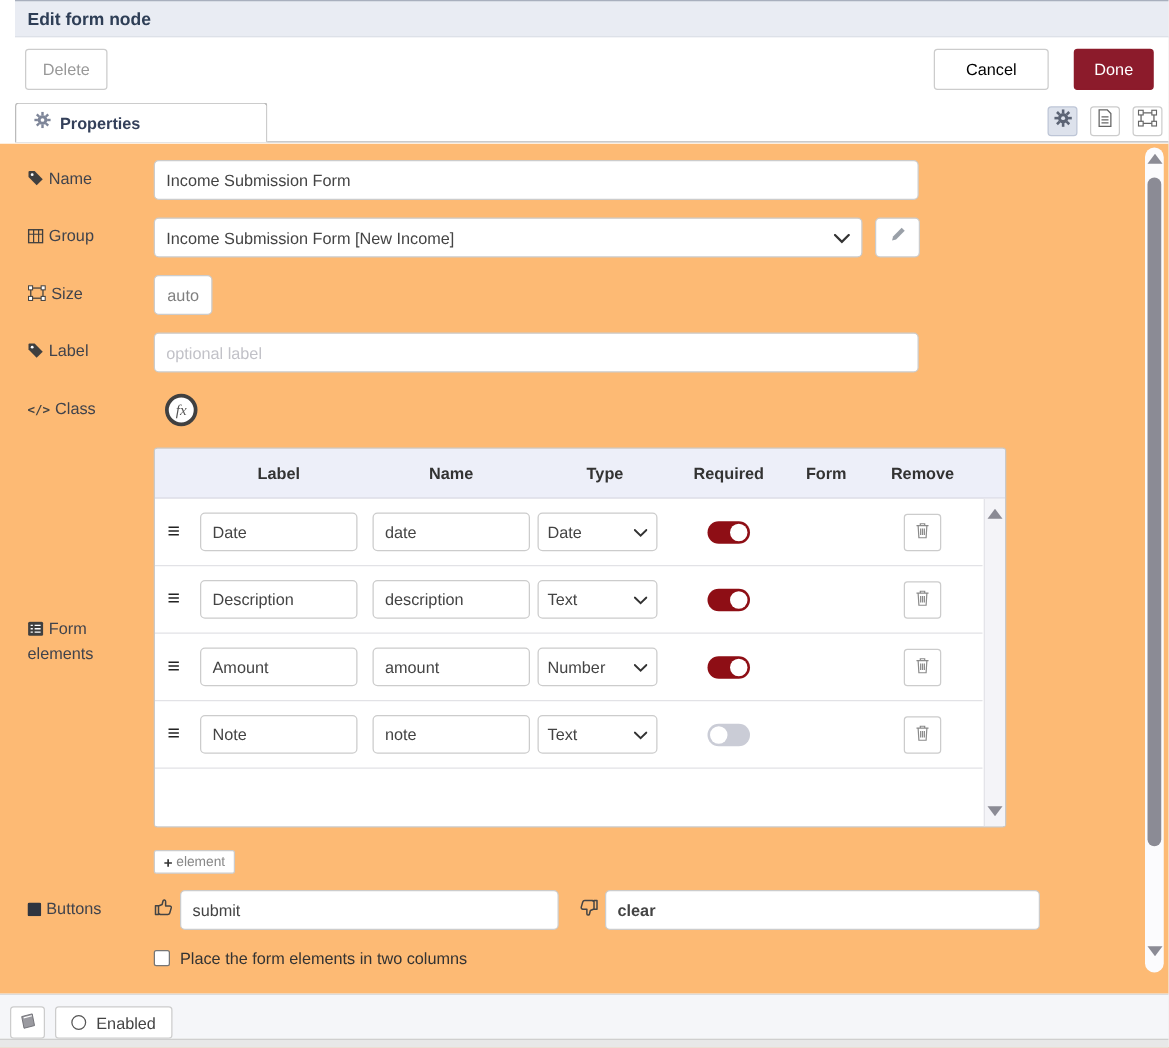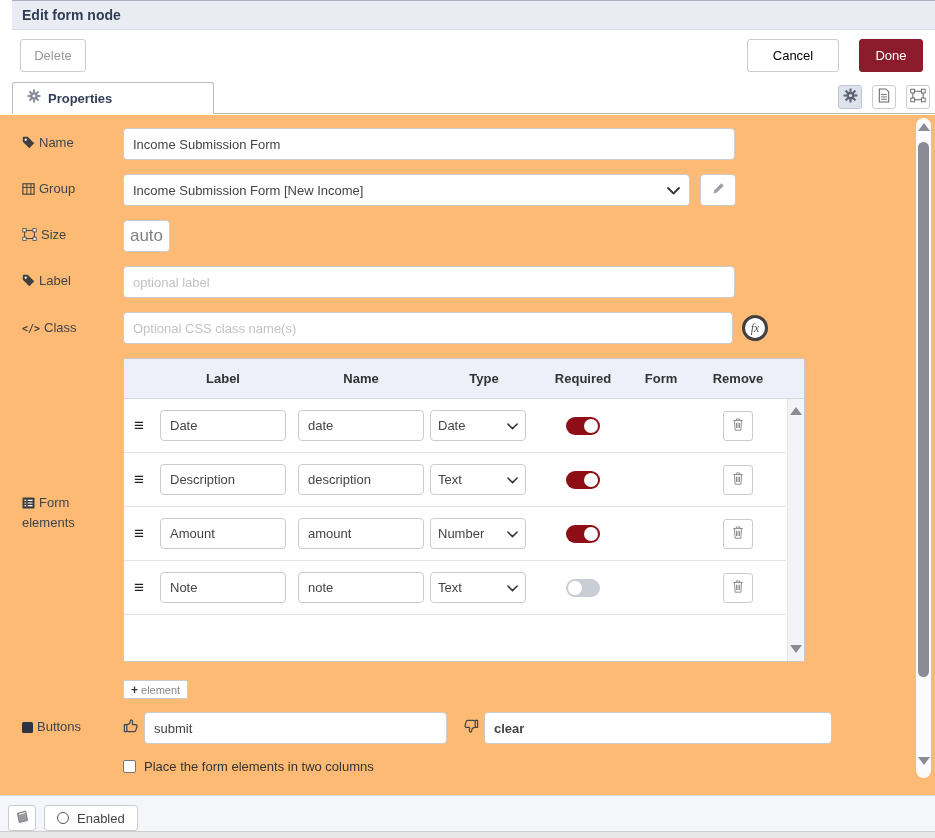--- a/index.html
+++ b/index.html
@@ -56,21 +56,21 @@
   .inp::placeholder { color:#c2c2c8; }
   .w-name { width:612px; }
   .sel { display:flex; align-items:center; justify-content:space-between; cursor:pointer; }
   .w-group { width:567px; }
   .sq-btn {
     width:36px; height:32px; margin-left:10px; border:1px solid #ccc; border-radius:4px;
     background:#fff; display:flex; align-items:center; justify-content:center; cursor:pointer;
   }
   .auto-btn {
     width:47px; height:32px; border:1px solid #ccc; border-radius:4px; background:#fff;
-    font-family:inherit; font-size:17px; color:#808080; cursor:pointer;
+    font-family:inherit; font-size:13px; color:#808080; cursor:pointer;
   }
   .w-class { width:610px; }
   .fx-btn {
     width:26px; height:26px; margin-left:9px; border:3px solid #404040; border-radius:50%;
     background:#fff; display:flex; align-items:center; justify-content:center; cursor:pointer;
     font-family:"Liberation Serif", serif; font-style:italic; font-size:12px; color:#555;
   }
   
   .fe-table { width:682px; border:1px solid #c9c9c9; border-radius:3px; overflow:hidden; background:#fff; }
   .fe-head {
@@ -268,21 +268,20 @@
               <circle cx="4.6" cy="4.6" r="1.4" fill="#fff"></circle>
             </svg></span><span>Label</span>
       </div>
       <input class="inp w-name" type="text" placeholder="optional label" style="">
     </div>
 
     <div class="frow">
       <div class="flabel">
         <span class="code-ic">&lt;/&gt;</span><span>Class</span>
       </div>
-      <input class="inp w-class" type="text" placeholder="Optional CSS class name(s)" style="">
       <button class="fx-btn">fx</button>
     </div>
 
     <div class="frow top">
       <div class="flabel" style="padding-top:6px;">
         <span class="ic"><svg width="13" height="12" viewBox="0 0 16 15">
               <rect x="0.5" y="0.5" width="15" height="14" rx="1.5" fill="#3f3f3f"></rect>
               <path d="M3 4.2h2.2M3 7.5h2.2M3 10.8h2.2M7 4.2h6M7 7.5h6M7 10.8h6" stroke="#fff" stroke-width="1.3"></path>
             </svg></span><span>Form elements</span>
       </div>

